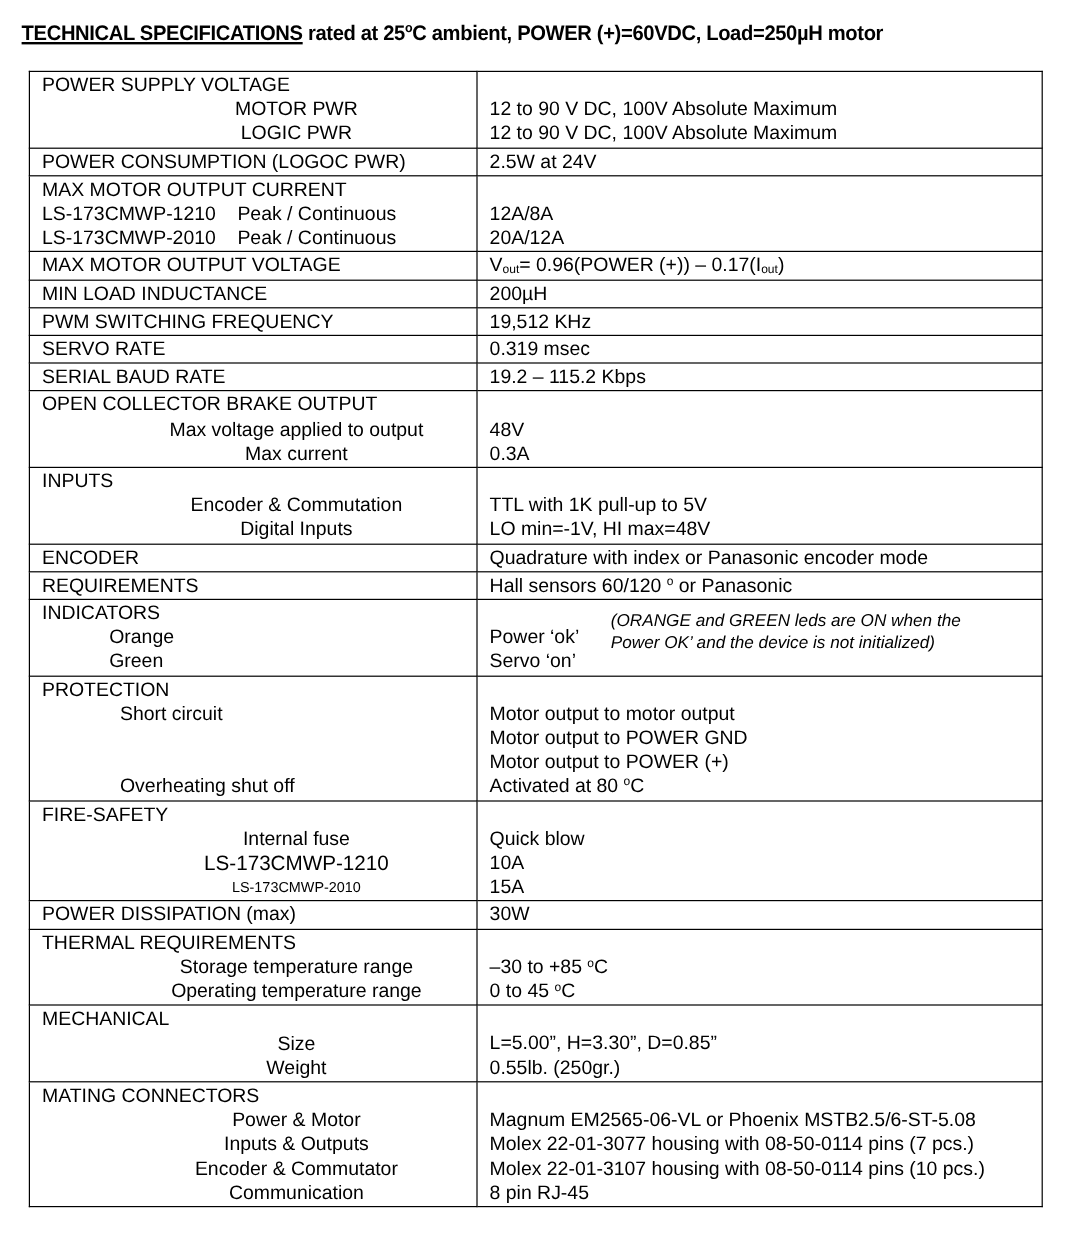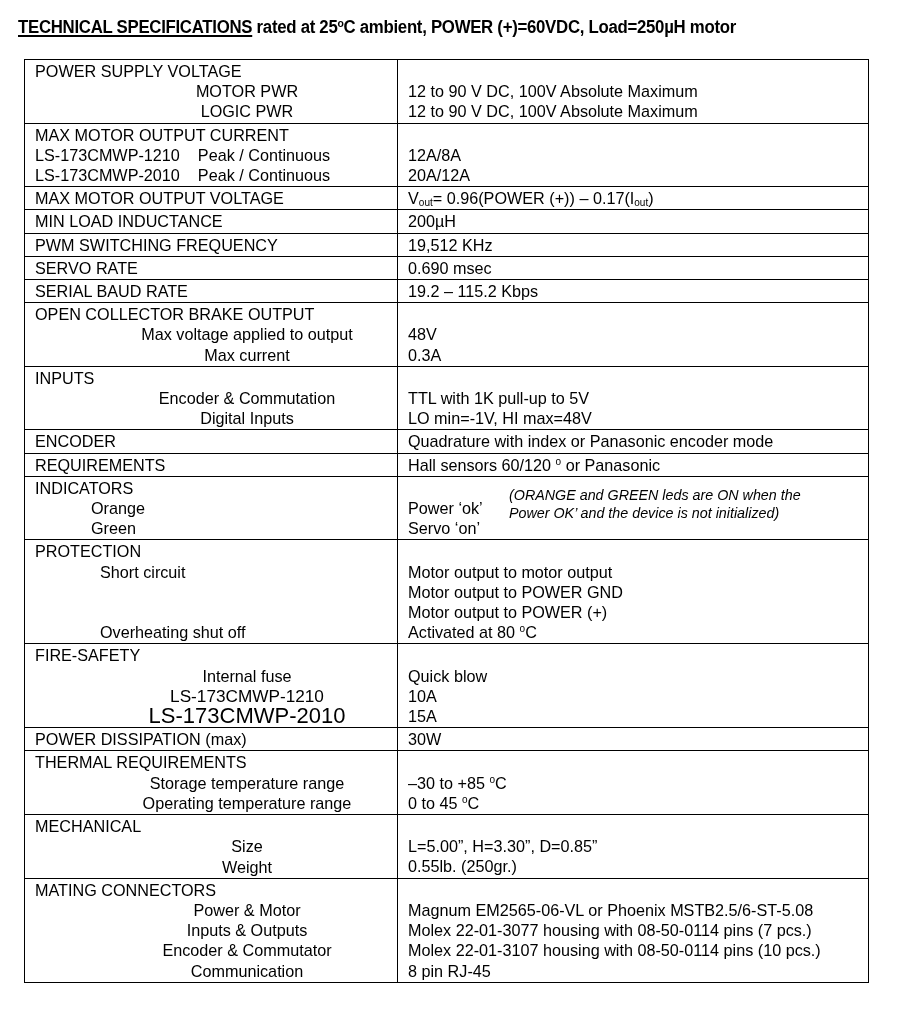--- a/index.html
+++ b/index.html
@@ -55,20 +55,28 @@
       <span class="line">POWER SUPPLY VOLTAGE</span>
       <span class="line ind">MOTOR PWR</span>
       <span class="line ind">LOGIC PWR</span>
     </td>
     <td class="r">
       <span class="blank"></span>
       <span class="line">12 to 90 V DC, 100V Absolute Maximum</span>
       <span class="line">12 to 90 V DC, 100V Absolute Maximum</span>
     </td>
   </tr>
+  <tr class="row-single">
+    <td class="l">
+          <span class="line">POWER CONSUMPTION (LOGOC  PWR)</span>
+        </td>
+    <td class="r">
+          <span class="line">2.5W at 24V</span>
+        </td>
+  </tr>
   <tr>
     <td class="l">
       <span class="line">MAX MOTOR OUTPUT CURRENT</span>
       <span class="line" style="white-space:pre">LS-173CMWP-1210    Peak / Continuous</span>
       <span class="line" style="white-space:pre">LS-173CMWP-2010    Peak / Continuous</span>
     </td>
     <td class="r">
       <span class="blank"></span>
       <span class="line">12A/8A</span>
       <span class="line">20A/12A</span>
@@ -96,21 +104,21 @@
         </td>
     <td class="r">
           <span class="line">19,512 KHz</span>
         </td>
   </tr>
   <tr class="row-single">
     <td class="l">
           <span class="line">SERVO RATE</span>
         </td>
     <td class="r">
-          <span class="line">0.690 msec</span>
+          <span class="line">0.319 msec</span>
         </td>
   </tr>
   <tr class="row-single">
     <td class="l">
           <span class="line">SERIAL BAUD RATE</span>
         </td>
     <td class="r">
           <span class="line">19.2 – 115.2 Kbps</span>
         </td>
   </tr>
@@ -184,21 +192,21 @@
       <span class="line">Motor output to POWER GND</span>
       <span class="line">Motor output to POWER (+)</span>
       <span class="line"><span style="white-space:pre">Activated at 80 </span><sup>o</sup><span>C</span></span>
     </td>
   </tr>
   <tr>
     <td class="l">
       <span class="line">FIRE-SAFETY</span>
       <span class="line ind">Internal fuse</span>
       <span class="line ind" style="font-size:17.2px">LS-173CMWP-1210</span>
-      <span class="line ind" style="font-size:22px">LS-173CMWP-2010</span>
+      <span class="line ind" style="font-size:12px">LS-173CMWP-2010</span>
     </td>
     <td class="r">
       <span class="blank"></span>
       <span class="line">Quick blow</span>
       <span class="line">10A</span>
       <span class="line">15A</span>
     </td>
   </tr>
   <tr class="row-single">
     <td class="l">

